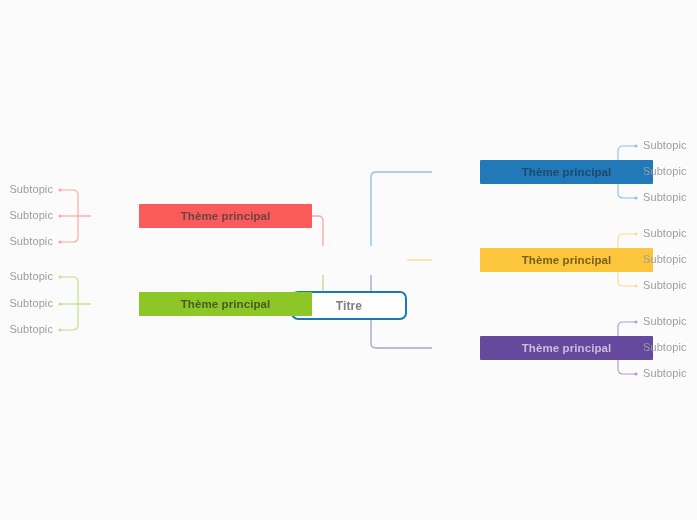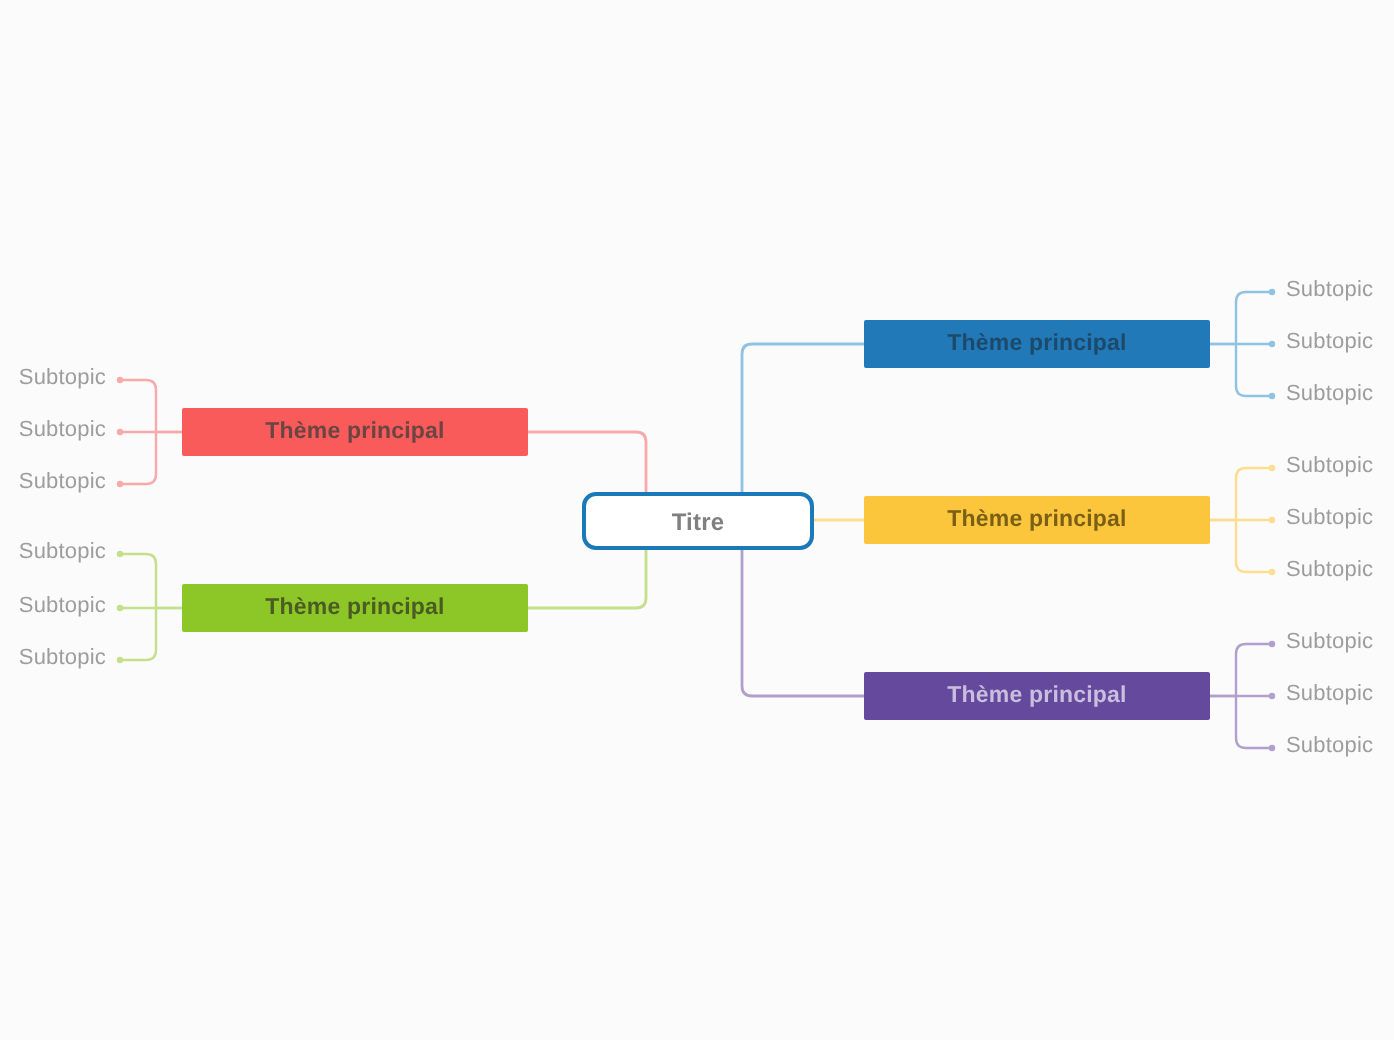--- a/index.html
+++ b/index.html
@@ -36,23 +36,25 @@
     font-weight: bold;
     letter-spacing: 0.1px;
     white-space: nowrap;
   }
   .node-root {
     background: #ffffff;
     border: 2.5px solid #1a7ab9;
     border-radius: 7px;
     color: #808080;
     font-size: 12px;
+    margin-top: 45px;
   }
   .node-theme {
     border-radius: 1px;
+    margin-left: 48px;
   }
   .subtopic {
     position: absolute;
     font-size: 11px;
     font-weight: normal;
     color: #9d9d9d;
     white-space: nowrap;
     letter-spacing: 0.1px;
   }
   .subtopic.right {

